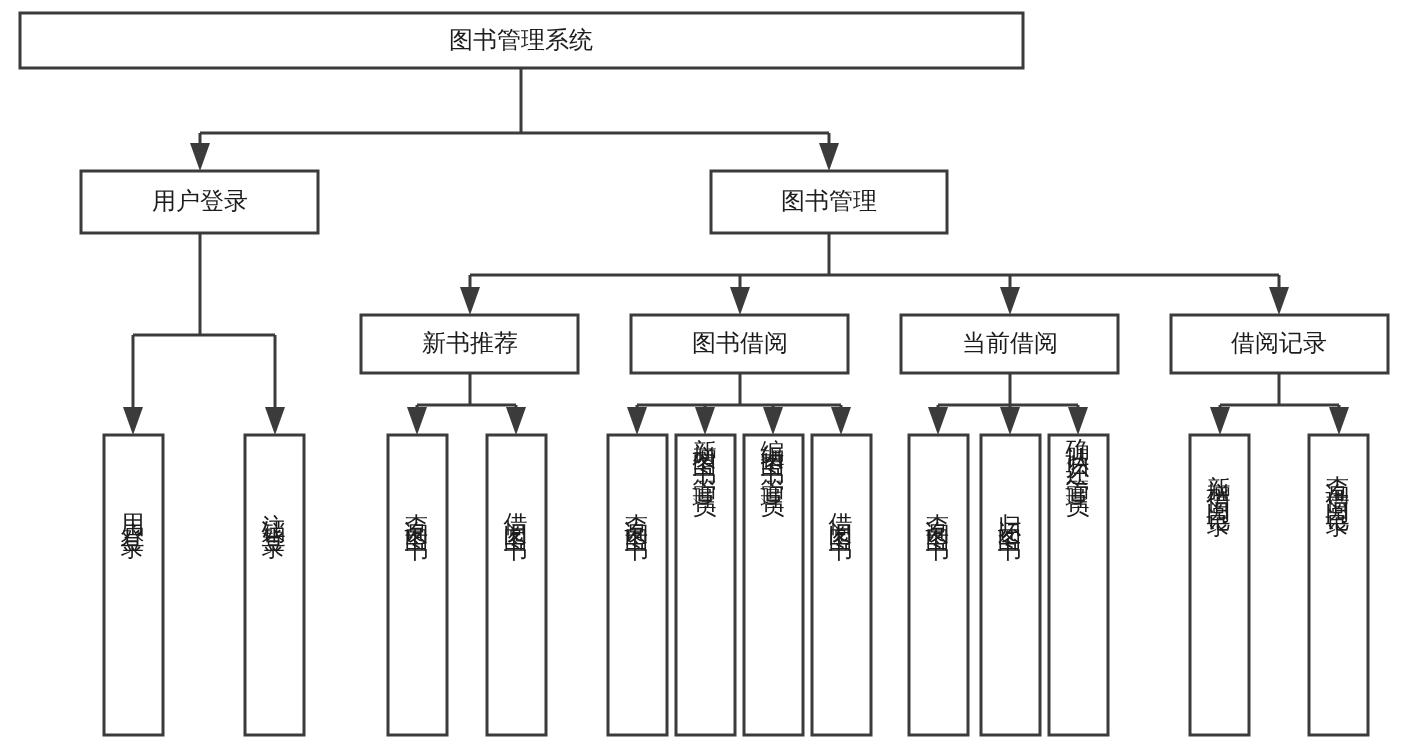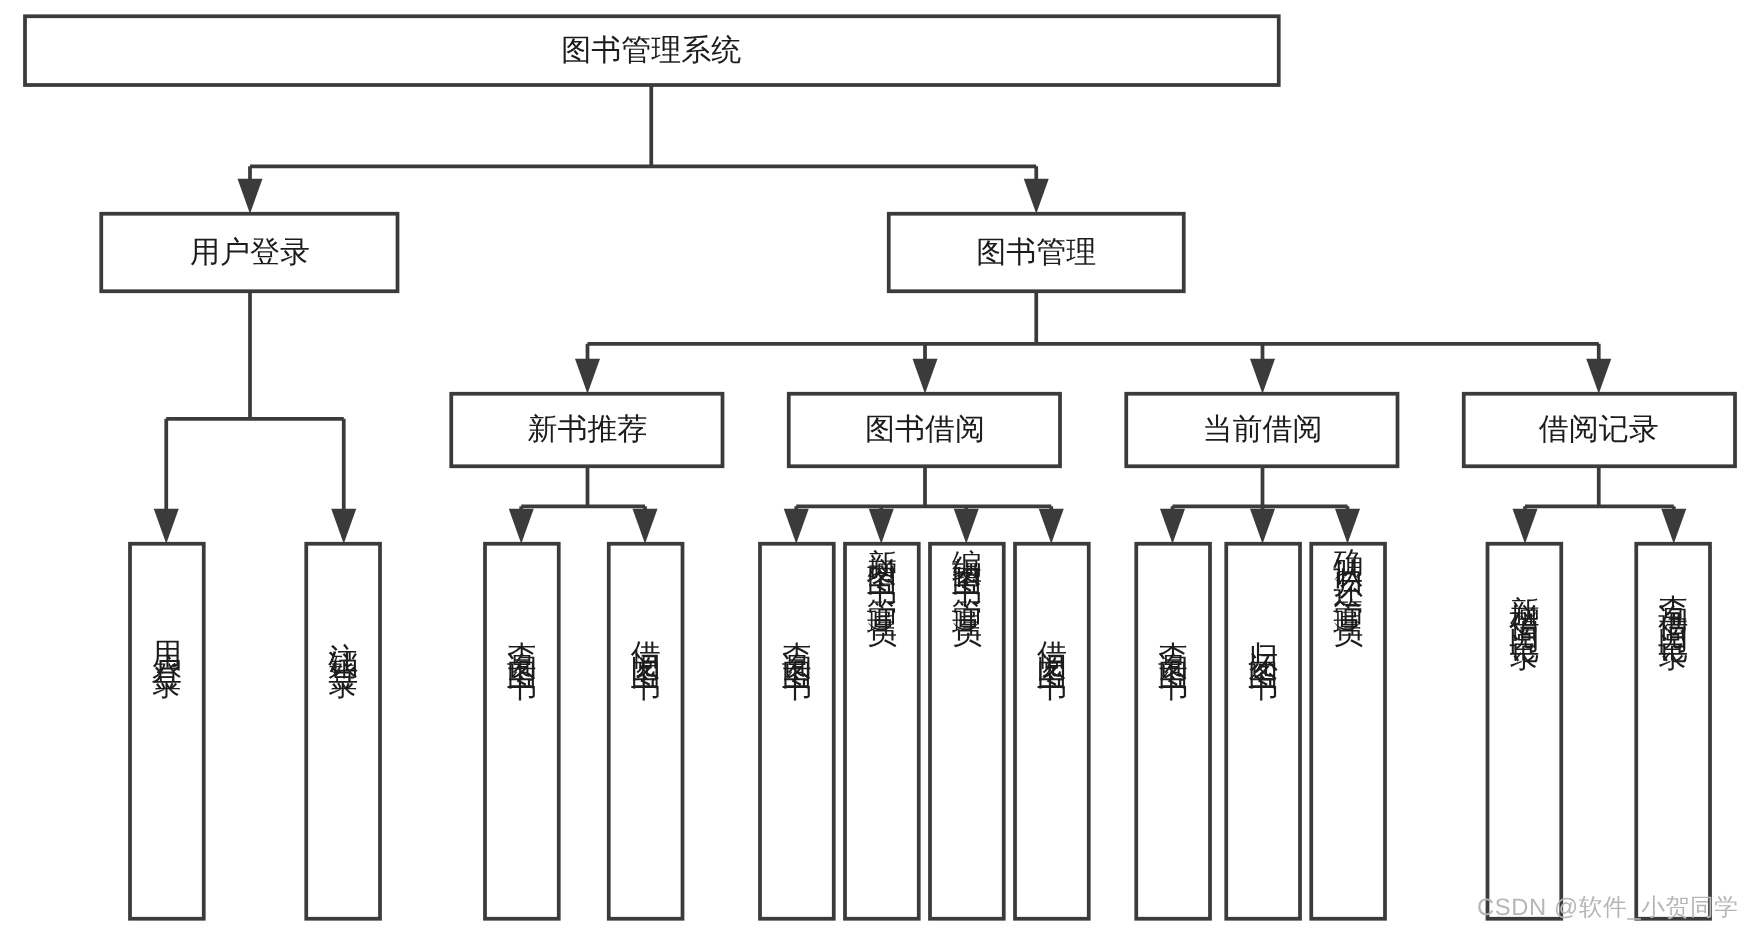--- a/index.html
+++ b/index.html
@@ -221,15 +221,14 @@
       <rect class="node-box" x="1190" y="435" width="59" height="300"></rect>
       <text class="node-label-vertical" x="1219" y="480" writing-mode="tb" glyph-orientation-vertical="0" letter-spacing="8">新增借阅记录</text>
     </g>
     <g>
       <rect class="node-box" x="1309" y="435" width="59" height="300"></rect>
       <text class="node-label-vertical" x="1338" y="480" writing-mode="tb" glyph-orientation-vertical="0" letter-spacing="8">查询借阅记录</text>
     </g>
 
   </svg>
 
-  <div class="watermark">CSDN @软件_小贺同学</div>
 
 </div>
 
 </body></html>

